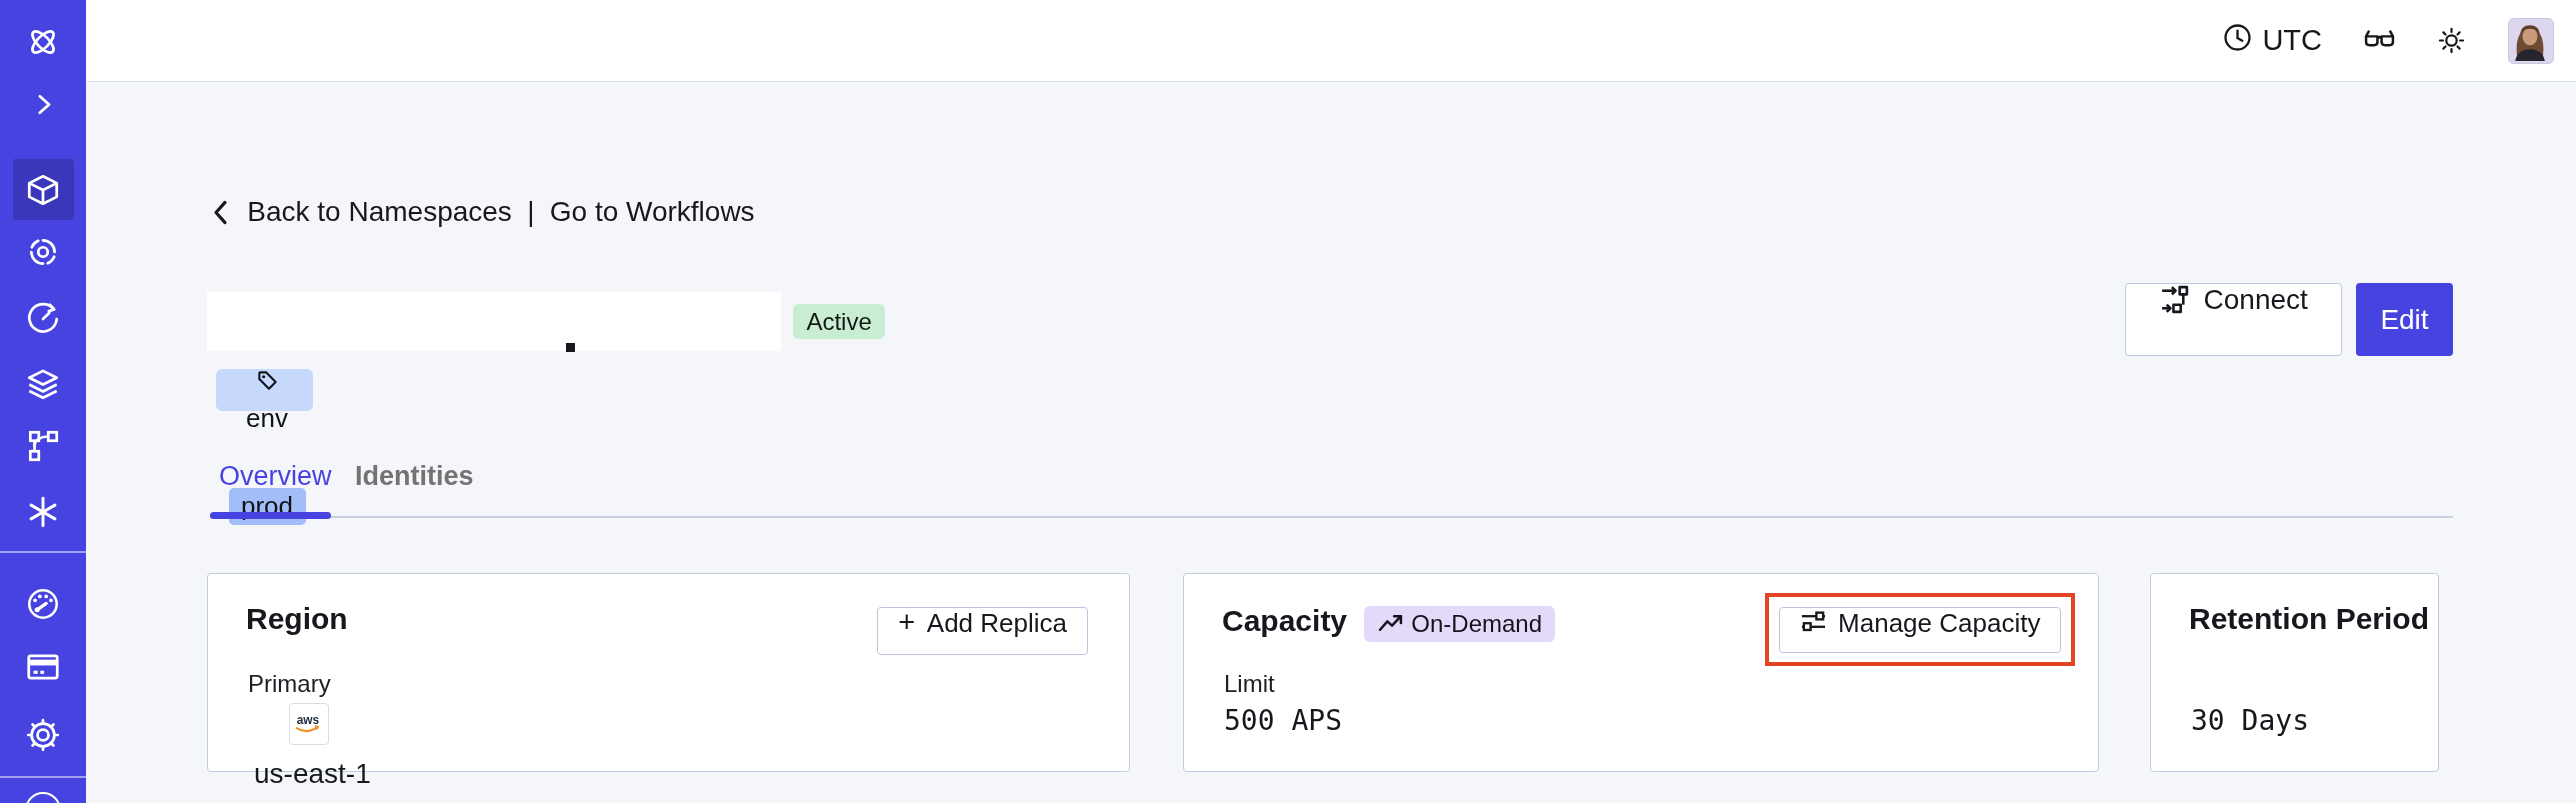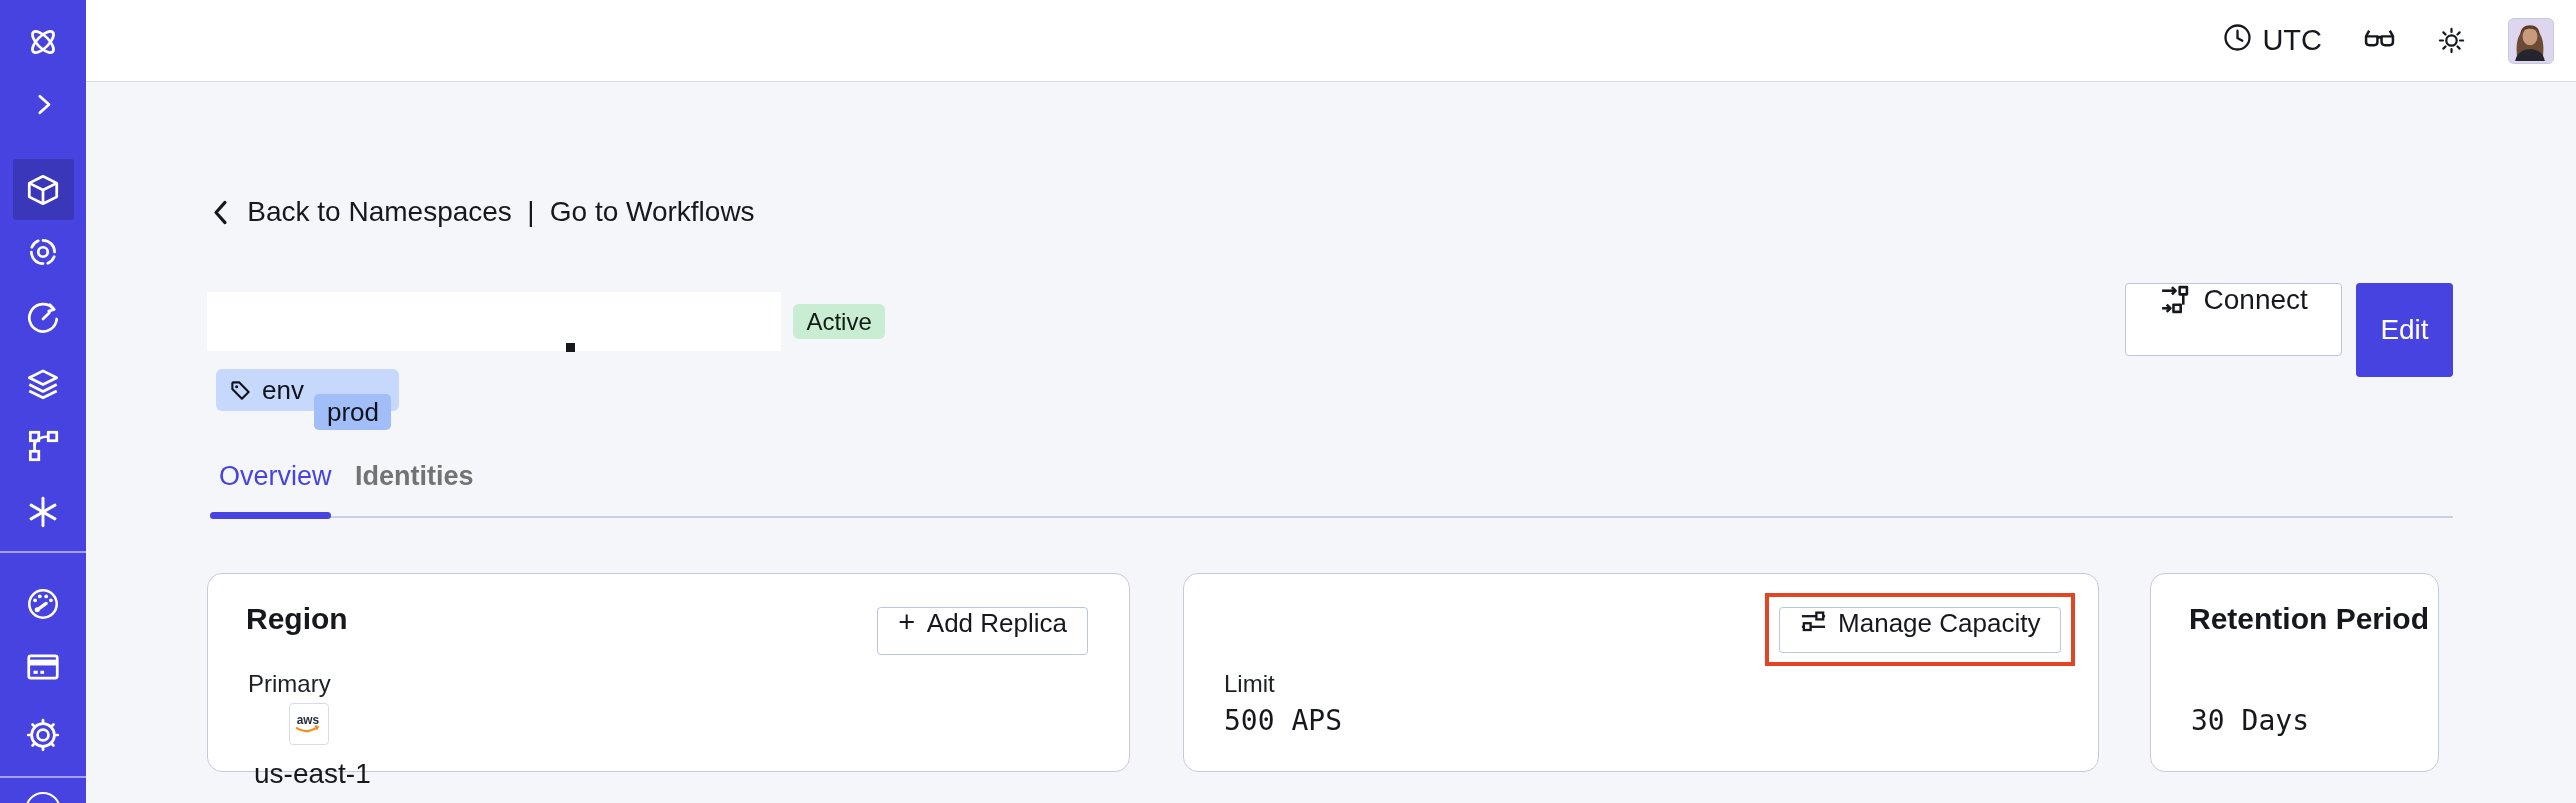--- a/index.html
+++ b/index.html
@@ -23,32 +23,32 @@
   .breadcrumb { position: absolute; left: 209px; top: 196px; display: flex; align-items: center; gap: 15.3px; font-size: 28px; color: #17181d; }
   .crumb { cursor: pointer; }
   .crumb-sep { color: #17181d; }
 
   .redacted-title { position: absolute; left: 207px; top: 292px; width: 574px; height: 59px; background: #ffffff; }
   .redact-dot { position: absolute; left: 566px; top: 343px; width: 8.6px; height: 8.6px; background: #17181d; }
   .status-badge { position: absolute; left: 793px; top: 304px; height: 35px; padding: 0 13.4px; border-radius: 5.8px; background: #c9edd2; color: #121a14; font-size: 24px; display: inline-flex; align-items: center; }
 
   .btn { display: inline-flex; justify-content: center; gap: 13.4px; background: #fff; border: 1.9px solid #bcc4de; border-radius: 3.8px; color: #17181d; cursor: pointer; }
   .connect-btn { position: absolute; left: 2125px; top: 283px; width: 217px; height: 73px; font-size: 28px; }
-  .edit-btn { position: absolute; left: 2356px; top: 283px; width: 97px; height: 94px; background: #4743e0; border: none; border-radius: 3.8px; color: #ffffff; font-size: 28px; display: inline-flex; align-items: center; justify-content: center; cursor: pointer; }
-
-  .tag-pill { position: absolute; left: 216px; top: 369px; height: 42px; display: inline-flex; align-items: center; gap: 10.5px; background: #c7d8fd; border-radius: 5.8px; padding: 0 7.7px 0 12.5px; font-size: 26px; color: #10131c; }
+  .edit-btn { position: absolute; left: 2356px; top: 283px; width: 97px; height: 73px; background: #4743e0; border: none; border-radius: 3.8px; color: #ffffff; font-size: 28px; display: inline-flex; align-items: center; justify-content: center; cursor: pointer; }
+
+  .tag-pill { position: absolute; left: 216px; top: 369px; height: 42px; display: inline-flex; align-items: center; gap: 10.5px; background: #c7d8fd; border-radius: 5.8px; padding: 0 7.7px 0 12.5px; font-size: 26px; color: #10131c; flex-direction: column; }
   .tag-chip { background: #a2bef9; border-radius: 4.8px; padding: 2.9px 12.5px; margin-top: 44px; }
 
   .tab { position: absolute; top: 461px; font-size: 27px; cursor: pointer; }
   .tab-overview { left: 219px; color: #4743e0; font-weight: 500; }
   .tab-identities { left: 355px; color: #737373; font-weight: bold; }
   .tab-underline { position: absolute; left: 210px; top: 512px; width: 121px; height: 6.7px; background: #4743e0; border-radius: 3.8px; z-index: 2; }
   .tab-baseline { position: absolute; left: 210px; top: 516px; width: 2243px; height: 1.9px; background: #c9d0e0; }
 
-  .card { position: absolute; top: 573px; height: 199px; background: #fff; border: 1.9px solid #c2cbdf; border-radius: 15px; }
+  .card { position: absolute; top: 573px; height: 199px; background: #fff; border: 1.9px solid #c2cbdf; border-radius: 4px; }
   .card-region { left: 207px; width: 923px; }
   .card-capacity { left: 1183px; width: 916px; }
   .card-retention { left: 2150px; width: 289px; text-align: center; }
   .card-title-row { position: absolute; left: 38px; top: 27px; display: flex; align-items: center; gap: 17.3px; }
   .card-title { font-size: 30px; font-weight: 600; color: #17181d; line-height: 36px; }
   .small-btn { height: 48px; padding: 0 20px; font-size: 26px; gap: 11.5px; }
   .add-replica { position: absolute; top: 33px; right: 41px; }
   .field-label { position: absolute; left: 40px; top: 96px; font-size: 24px; color: #1d2025; }
   .field-row { position: absolute; left: 40px; top: 129px; display: flex; align-items: center; gap: 13.4px; flex-direction: column; }
   .mono-value { position: absolute; left: 40px; top: 130px; font-family: "DejaVu Sans Mono", monospace; font-size: 28px; color: #17181d; }
@@ -267,20 +267,32 @@
           <text x="4" y="13" font-family="Liberation Sans, sans-serif" font-size="13" font-weight="bold" fill="#252f3e">aws</text>
           <path d="M4 17 Q15 24 27 15.5" fill="none" stroke="#f19024" stroke-width="2.4" stroke-linecap="round"></path>
           <path d="M27 15.5 L24.5 14.8 M27 15.5 L26.2 18" fill="none" stroke="#f19024" stroke-width="2" stroke-linecap="round"></path>
         </svg>
       </span>
       <span class="region-value">us-east-1</span>
     </div>
   </section>
 
   <section class="card card-capacity">
+    <div class="card-title-row">
+      <span class="card-title">Capacity</span>
+      <span class="ondemand-badge">
+        <span style="display:flex">
+          <svg width="25" height="23" viewBox="0 0 24 22" fill="none" stroke="#15121e" stroke-width="2.4" stroke-linecap="round" stroke-linejoin="round">
+            <path d="M2 17 L9 9 L13.5 13 L22 4"></path>
+            <path d="M15.5 4 H22 V10.5"></path>
+          </svg>
+        </span>
+        <span>On-Demand</span>
+      </span>
+    </div>
     <div class="highlight-box">
       <button class="btn small-btn manage-btn">
         <span style="display:flex">
           <svg width="27" height="27" viewBox="0 0 28 28" fill="none" stroke="#17181d" stroke-width="2.4">
             <path d="M2 8.5 H26"></path>
               <rect x="17" y="4.8" width="7" height="7" fill="#fff"></rect>
             <path d="M2 19.5 H26"></path>
               <rect x="4" y="15.8" width="7" height="7" fill="#fff"></rect>
           </svg>
         </span>

